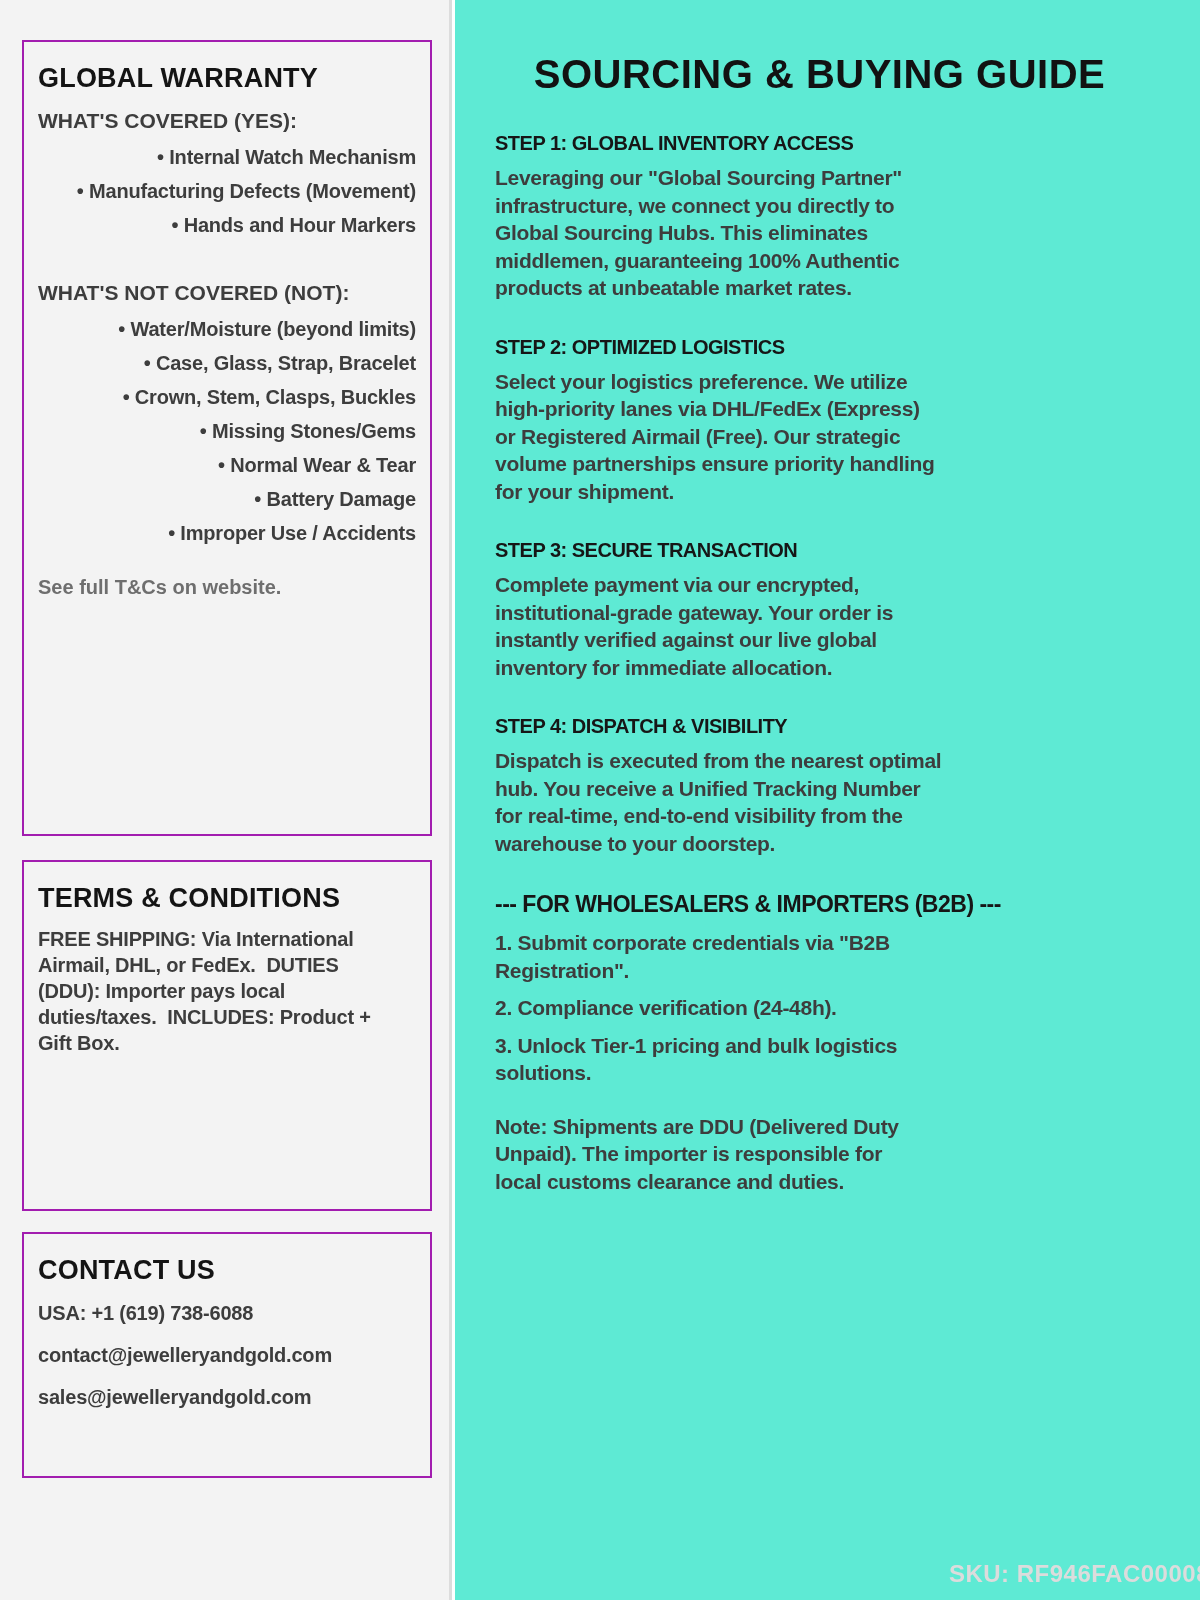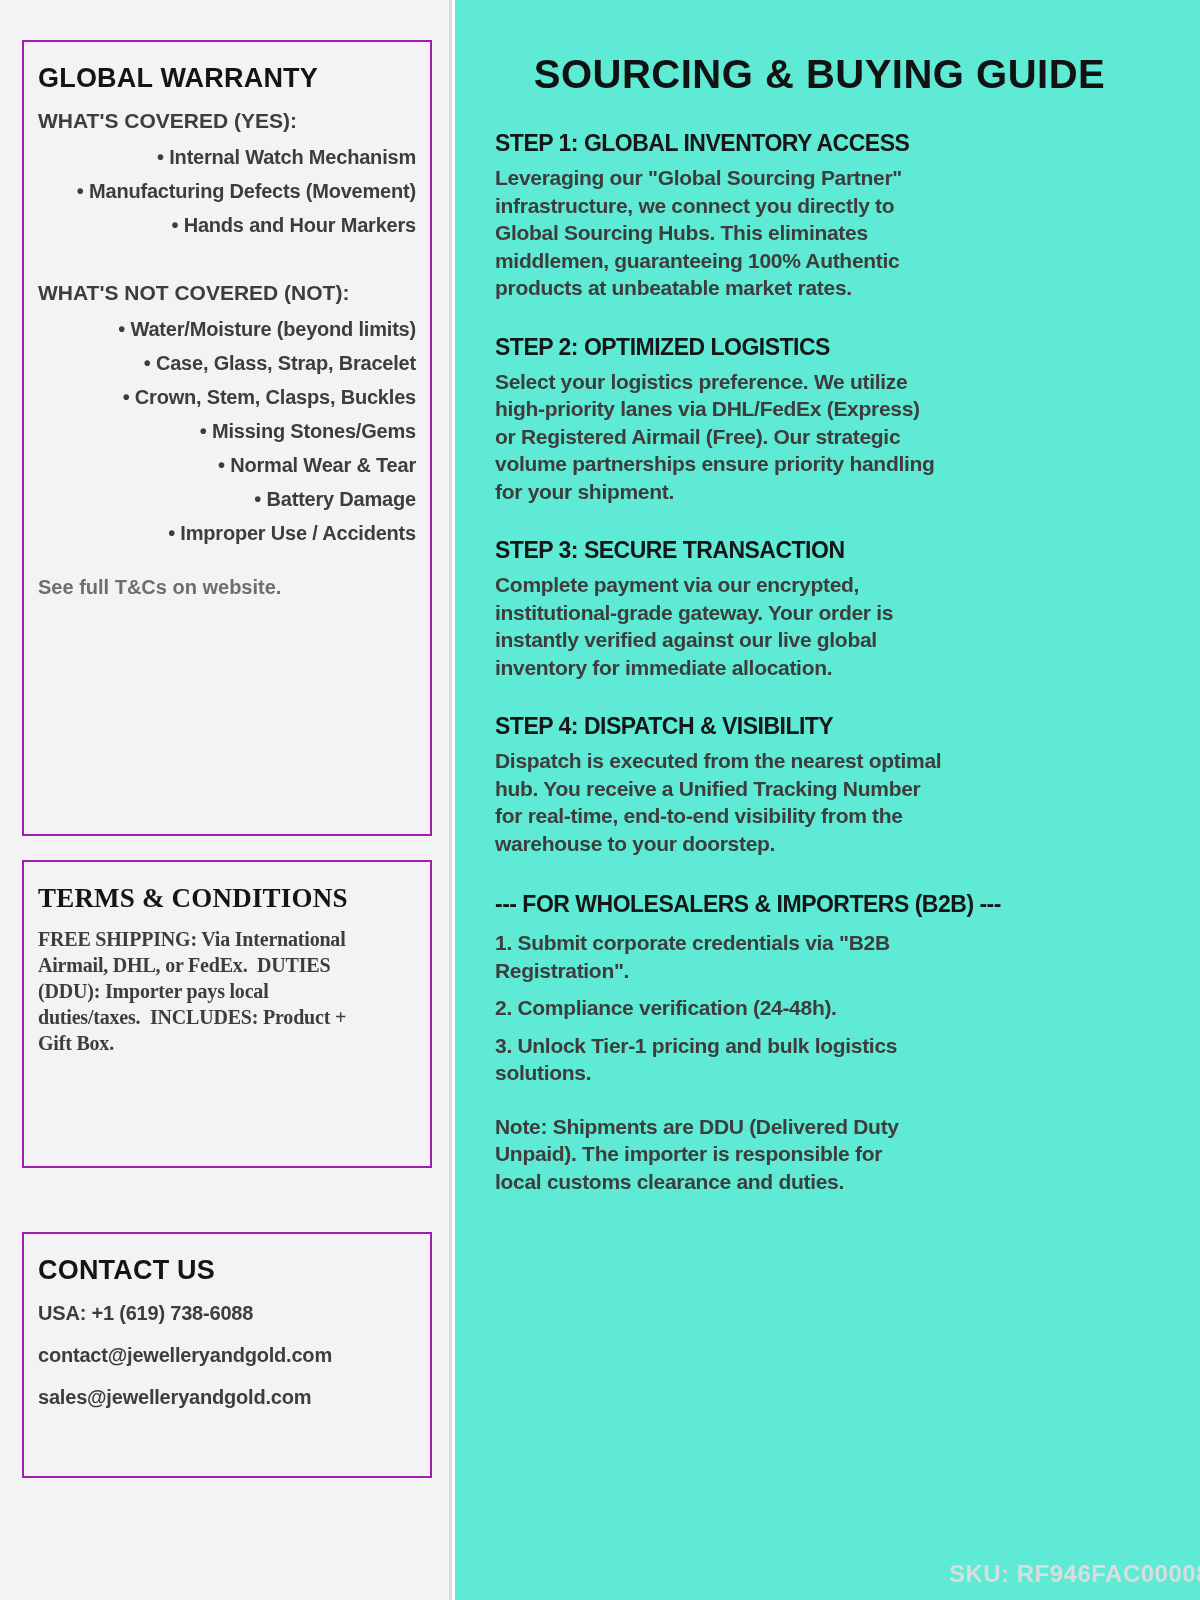--- a/index.html
+++ b/index.html
@@ -19,21 +19,21 @@
     background:#f3f3f3;
     border-right:3px solid #dcdcdc;
   }
   .card {
     position:absolute; left:22px; width:410px;
     border:2px solid #a21caf;
     background:#f3f3f3;
     padding:14px 14px 0 14px;
   }
   .card-warranty { top:40px;  height:796px; }
-  .card-terms    { top:860px; height:308px;font-family:Liberation Serif, serif; }
+  .card-terms    { top:860px; height:351px; }
   .card-contact  { top:1232px;height:246px; }
 
   .card-title {
     font-size:27px; font-weight:800; color:#141414;
     letter-spacing:0.2px; line-height:32px; margin-top:6px;
   }
   .side-subhead {
     font-size:21px; font-weight:800; color:#3d3d3d;
     line-height:26px; margin-top:14px;
   }
@@ -65,21 +65,21 @@
     width:745px; height:1600px;
     background:#5eead4;
     padding:50px 56px 0 40px;
   }
   .main-title {
     font-size:40px; font-weight:800; color:#121212;
     text-align:center; letter-spacing:0.5px; line-height:48px;
   }
   .section { margin-top:30px; }
   .section-heading {
-    font-size:23px; font-weight:800; color:#161616;
+    font-size:20px; font-weight:800; color:#161616;
     letter-spacing:-0.5px; line-height:30px;
   }
   .section-body {
     margin-top:6px;
     font-size:21px; font-weight:700; color:#3d3d3d;
     line-height:27.5px; letter-spacing:-0.3px;
     white-space:pre-wrap;
   }
   .b2b-heading {
     margin-top:32px;

